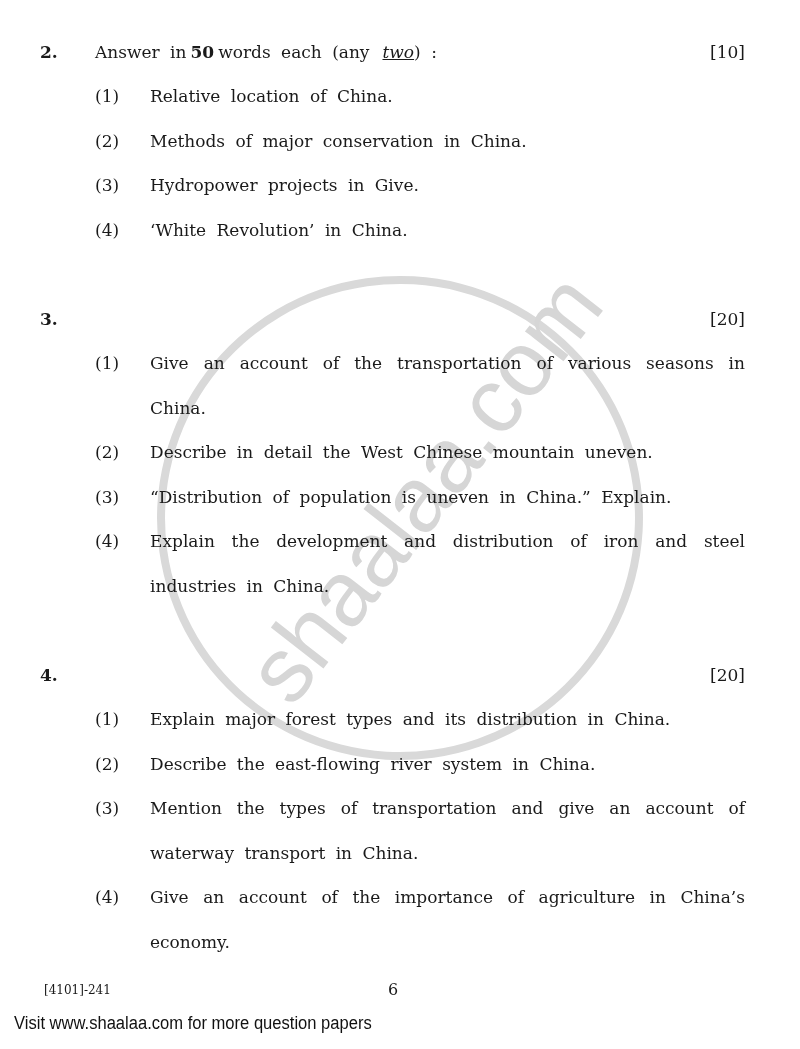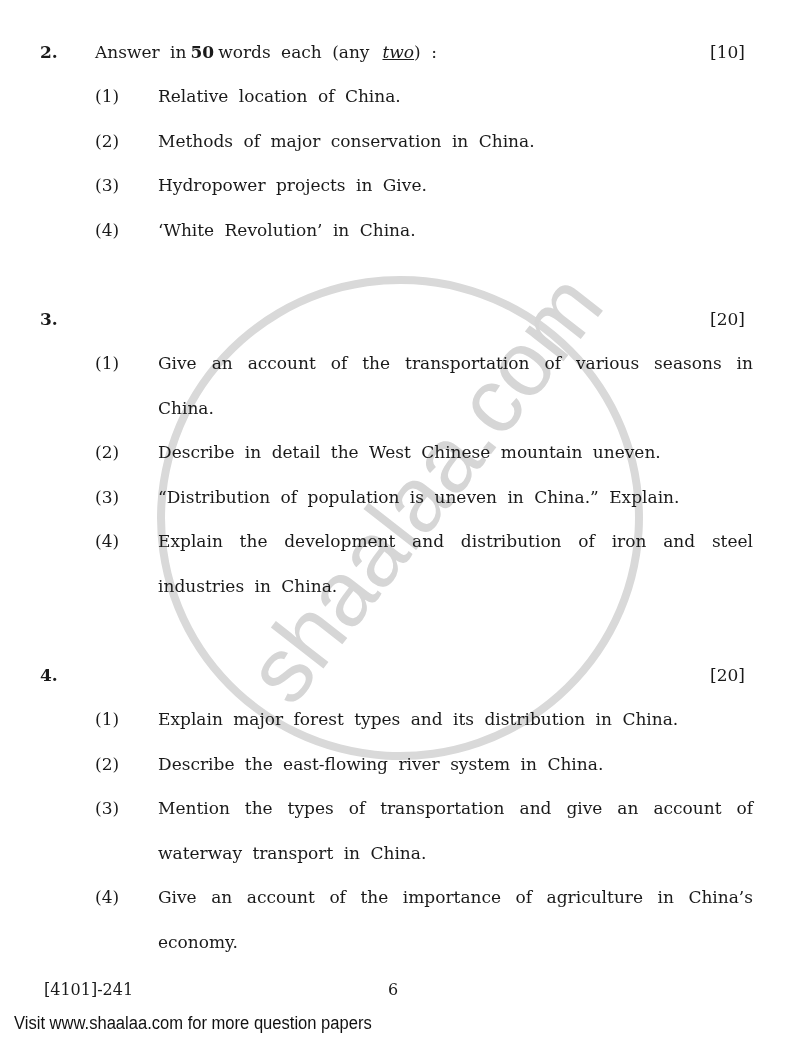--- a/index.html
+++ b/index.html
@@ -95,36 +95,36 @@
       font-size: 17px;
       line-height: 44.5px;
     }
     .sub-num {
       position: absolute;
       left: 95px;
       top: 0;
     }
     .sub-text {
       position: absolute;
-      left: 158px;
+      left: 150px;
       top: 0;
       width: 595px;
       word-spacing: 5px;
     }
     .sub-text.justify {
       text-align: justify;
       text-align-last: left;
     }
 
     
     .footer-code {
       position: absolute;
       left: 44px;
       top: 978px;
-      font-size: 16px;
+      font-size: 12px;
       line-height: 24px;
       z-index: 1;
     }
     .footer-page {
       position: absolute;
       left: 388px;
       top: 978px;
       font-size: 16px;
       line-height: 24px;
       z-index: 1;

